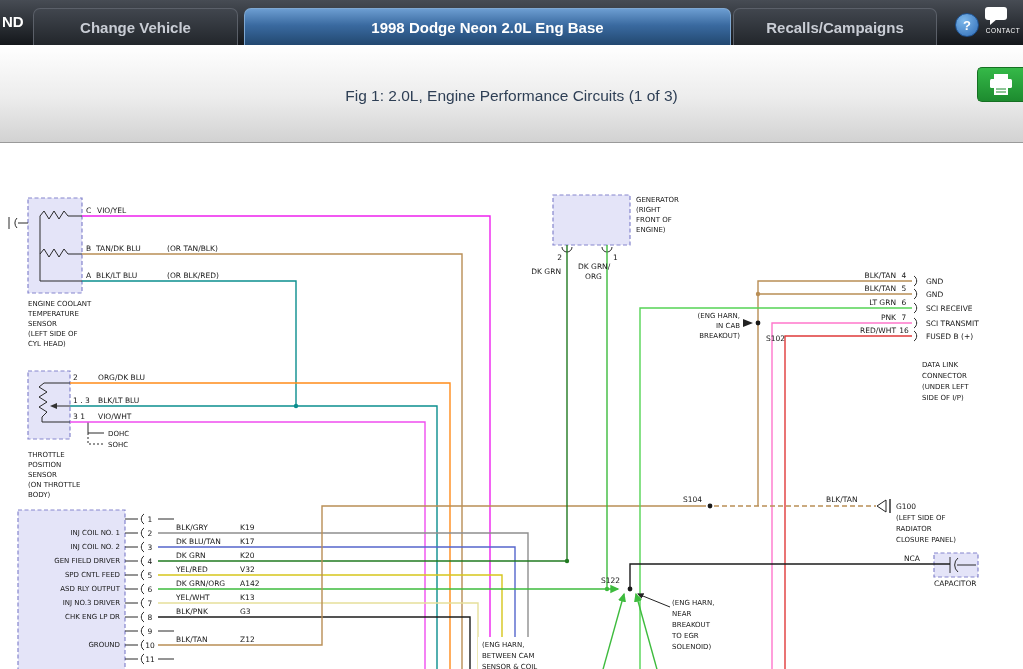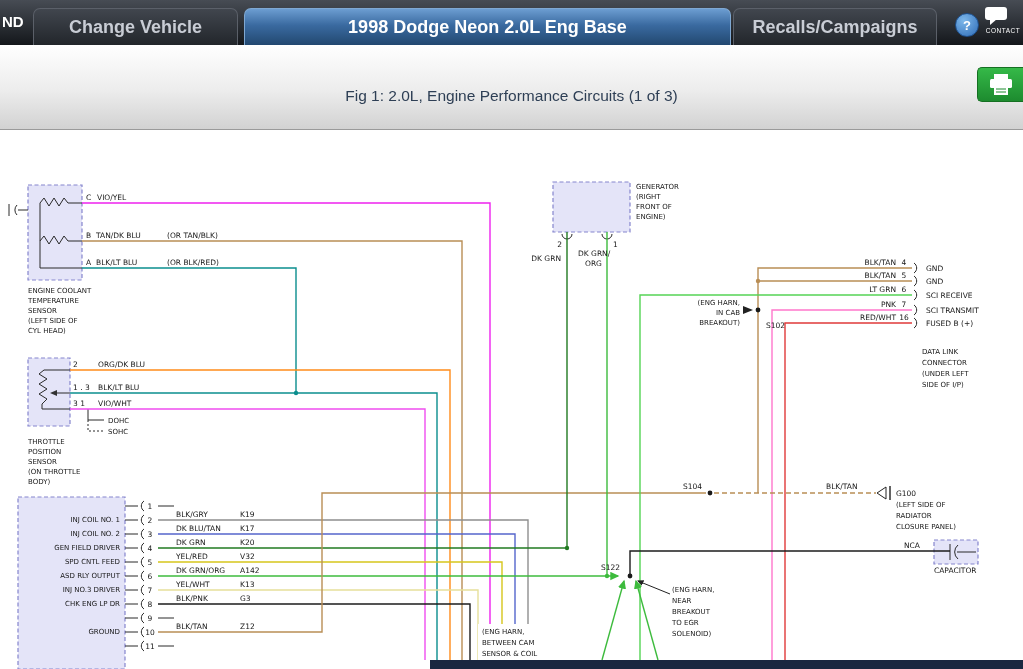--- a/index.html
+++ b/index.html
@@ -2,34 +2,34 @@
 <html><head>
 <meta charset="utf-8">
 <style>
   html,body{margin:0;padding:0;}
   body{width:1023px;height:669px;overflow:hidden;background:#fff;position:relative;
        font-family:"Liberation Sans",sans-serif;}
   
   .navbar{position:relative;height:45px;background:linear-gradient(180deg,#474c54 0%,#2b2f35 55%,#14171b 100%);
           display:flex;align-items:flex-end;}
   .nav-left{position:absolute;left:2px;top:13px;color:#fff;font-weight:bold;font-size:15px;}
-  .tab{height:37px;display:flex;align-items:center;justify-content:center;font-size:18px;font-weight:bold;
+  .tab{height:37px;display:flex;align-items:center;justify-content:center;font-size:15px;font-weight:bold;
        color:#c9cdd5;background:linear-gradient(180deg,#41464e,#22262b);border:1px solid #5b6069;border-bottom:none;
        border-radius:7px 7px 0 0;box-sizing:border-box;cursor:pointer;white-space:nowrap;}
   .tab.active{background:linear-gradient(180deg,#6c9dd1 0%,#3a6aa0 45%,#224870 100%);color:#fff;border-color:#7fa8d2;}
   .tab1{width:205px;margin-left:33px;}
   .tab2{width:487px;margin-left:6px;}
   .tab3{width:204px;margin-left:2px;}
   .help{position:absolute;right:44px;top:13px;width:22px;height:22px;border-radius:50%;
         background:radial-gradient(circle at 35% 30%,#7db7ea,#2f6db8);color:#fff;font-weight:bold;font-size:13px;
         display:flex;align-items:center;justify-content:center;cursor:pointer;border:1px solid #1d4f8c;}
   .contact{position:absolute;right:0;top:6px;width:40px;text-align:center;color:#fff;cursor:pointer;}
   .contact .lbl{display:block;font-size:6.5px;letter-spacing:.5px;margin-top:1px;}
   
-  .header{position:relative;height:85px;background:linear-gradient(180deg,#ffffff 0%,#ececec 55%,#d2d2d2 100%);
+  .header{position:relative;height:98px;background:linear-gradient(180deg,#ffffff 0%,#ececec 55%,#d2d2d2 100%);
           border-bottom:1px solid #9a9a9a;box-sizing:border-box;text-decoration:underline;}
   .fig-title{position:absolute;top:42px;left:0;right:0;text-align:center;font-size:15.5px;color:#2e3f55;}
   .print-btn{position:absolute;right:0;top:22px;width:46px;height:35px;
              background:linear-gradient(180deg,#35b948,#1d8b2f);border:1px solid #157022;border-right:none;
              border-radius:5px 0 0 5px;display:flex;align-items:center;justify-content:center;cursor:pointer;box-sizing:border-box;}
   
   .diagram{position:relative;height:539px;background:#fff;}
   svg{display:block;}
   .t{font:7.5px "DejaVu Sans",sans-serif;fill:#161616;}
   .ts{font:7px "DejaVu Sans",sans-serif;fill:#161616;}

